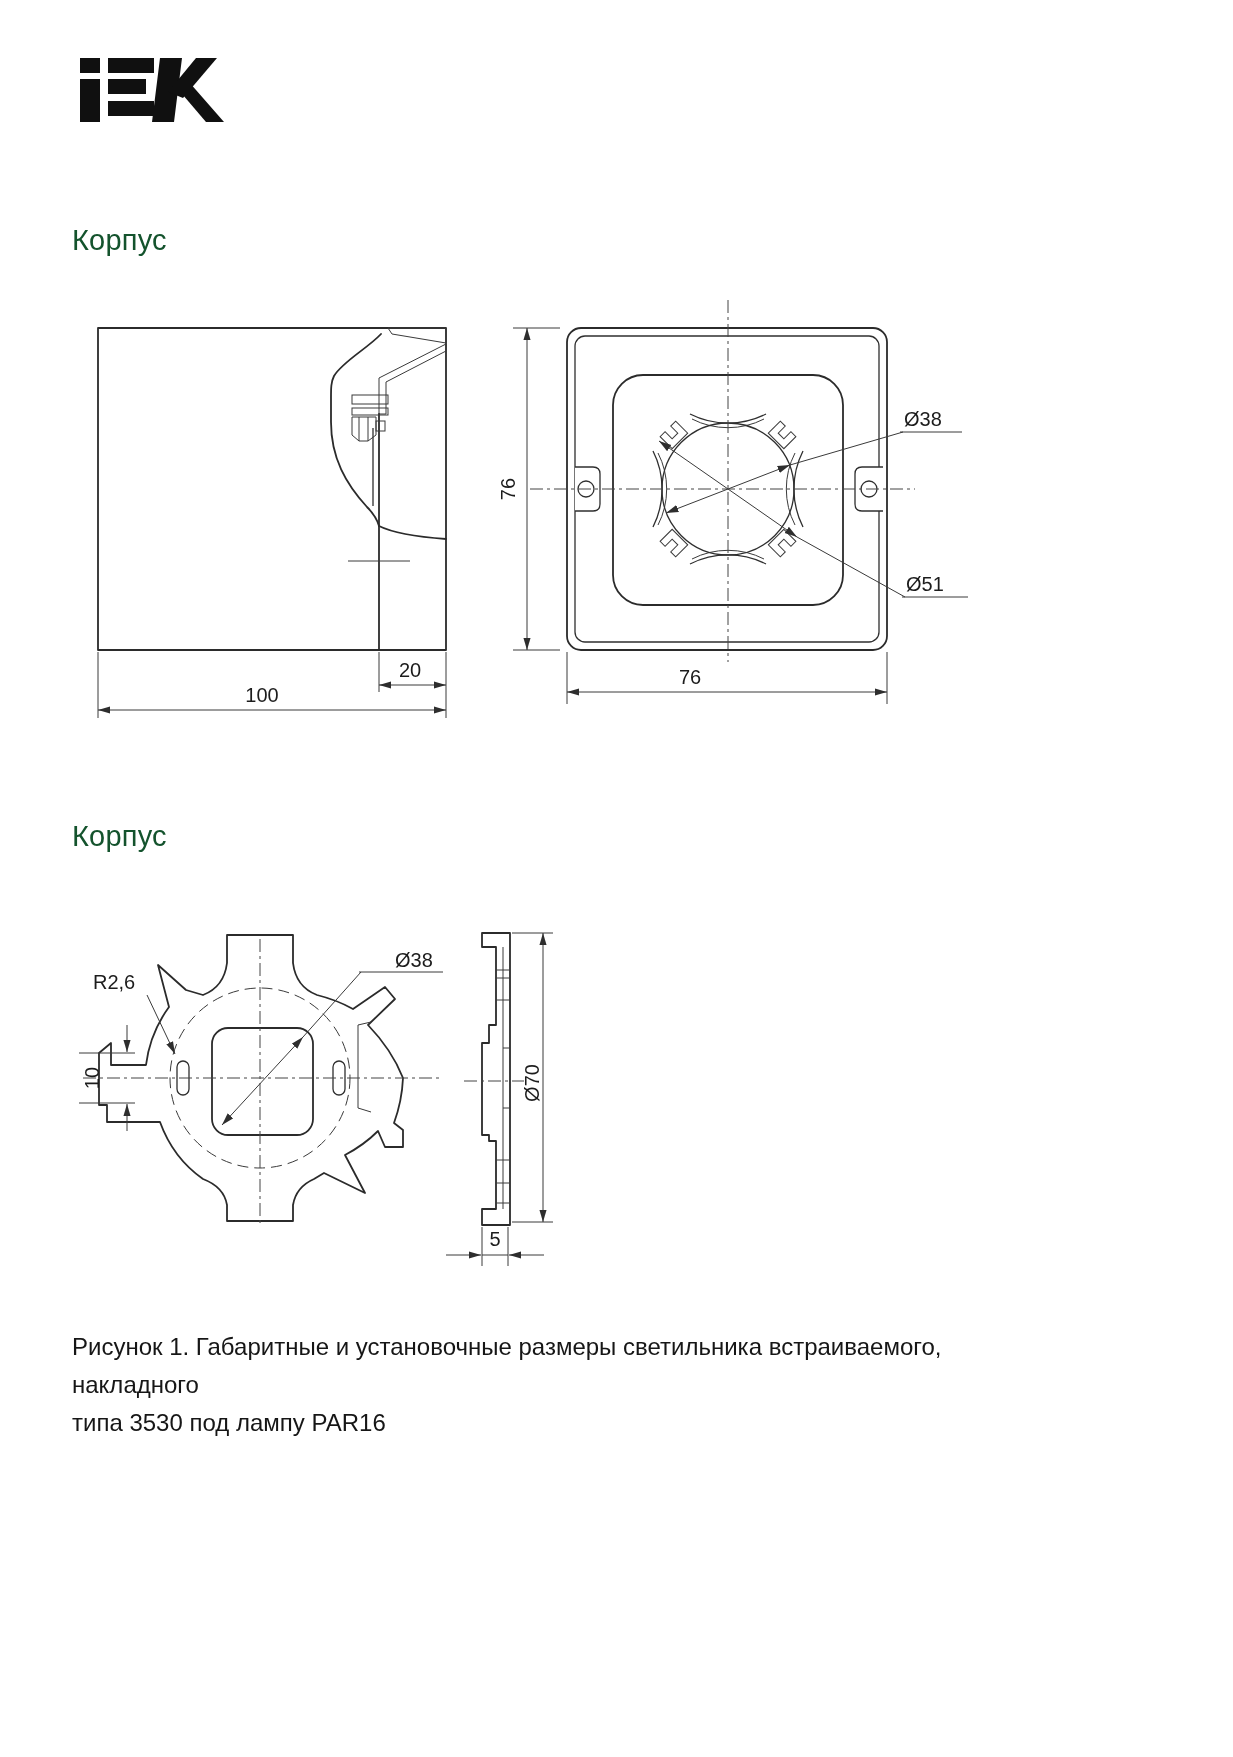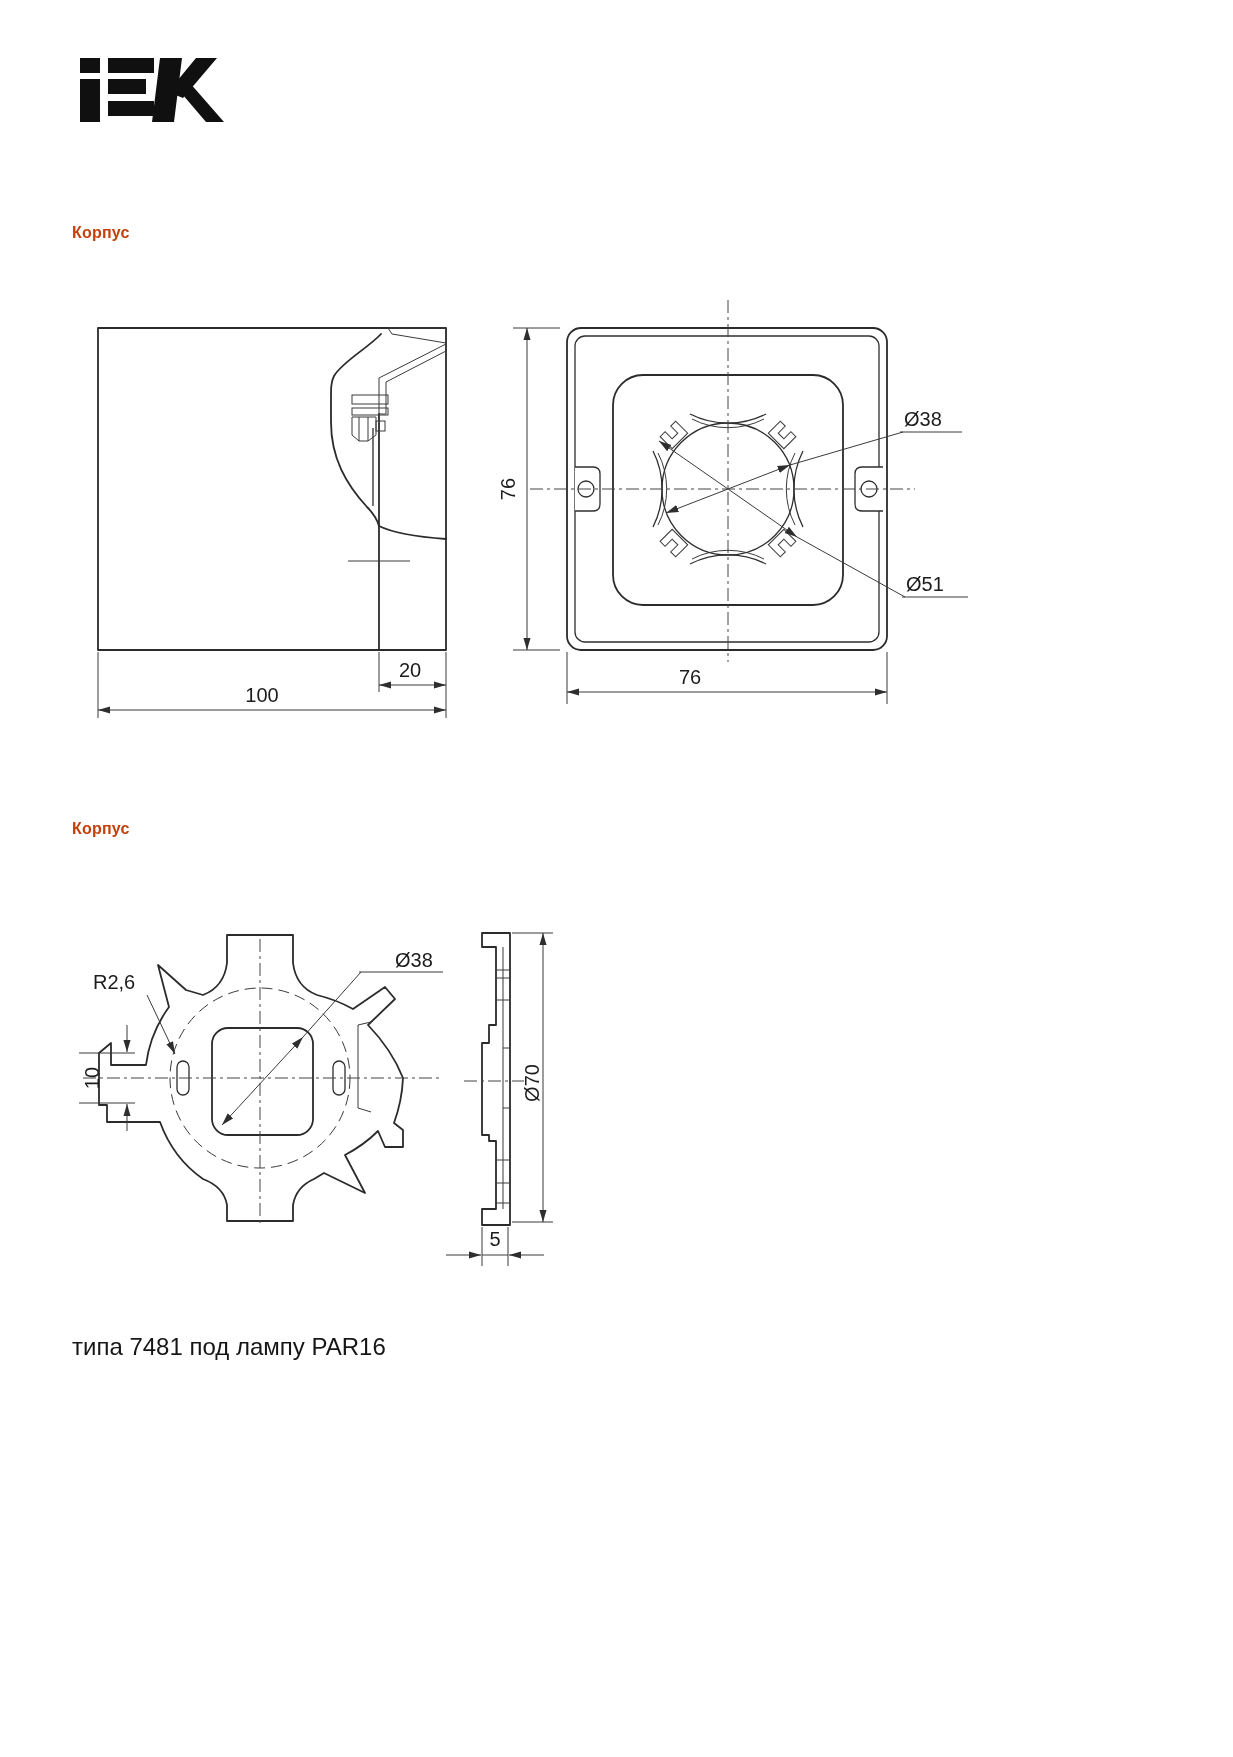--- a/index.html
+++ b/index.html
@@ -1,19 +1,19 @@
 <!DOCTYPE html>
 <html><head>
 <meta charset="utf-8">
 <style>
   html,body{margin:0;padding:0;background:#fff;}
   #page{position:relative;width:1233px;height:1757px;background:#fff;overflow:hidden;
         font-family:"Liberation Sans",sans-serif;color:#181818;}
   .abs{position:absolute;}
-  .section-title{font-size:16px;color:#c2410c;letter-spacing:.2px;font-weight:bold;}
+  .section-title{font-size:29px;color:#14532d;letter-spacing:.2px;}
   .caption{font-size:24px;line-height:1.58;color:#161616;width:940px;}
   svg{position:absolute;overflow:visible;}
   svg .ol{fill:none;stroke:#2b2b2b;stroke-width:1.8;stroke-linejoin:round;stroke-linecap:round;}
   svg .ml{fill:none;stroke:#2f2f2f;stroke-width:1.3;stroke-linejoin:round;}
   svg .tl{fill:none;stroke:#3a3a3a;stroke-width:1;}
   svg .cl{fill:none;stroke:#444;stroke-width:1;stroke-dasharray:13 4 3 4;}
   svg .dash{fill:none;stroke:#3a3a3a;stroke-width:1;stroke-dasharray:11 6;}
   svg .wh{fill:#fff;}
   svg text{font-family:"Liberation Sans",sans-serif;font-size:20px;fill:#1c1c1c;stroke:none;}
   .logo-shape{fill:#101010;}
@@ -207,16 +207,17 @@
       <line class="tl" x1="62" y1="302" x2="62" y2="341"></line>
       <line class="tl" x1="88" y1="302" x2="88" y2="341"></line>
       <line class="tl" x1="62" y1="330" x2="88" y2="330"></line>
       <line class="tl" x1="26" y1="330" x2="61" y2="330" marker-end="url(#arr4)"></line>
       <line class="tl" x1="124" y1="330" x2="89" y2="330" marker-end="url(#arr4)"></line>
       <text x="75" y="321" text-anchor="middle">5</text>
     </g>
   </svg>
 
   <div class="abs caption" style="left:72px;top:1328px">
-    <div>типа 7481 под лампу PAR16</div>
+    <div>Рисунок 1. Габаритные и установочные размеры светильника встраиваемого, накладного</div>
+    <div>типа 3530 под лампу PAR16</div>
   </div>
 
 </div>
 
 </body></html>

